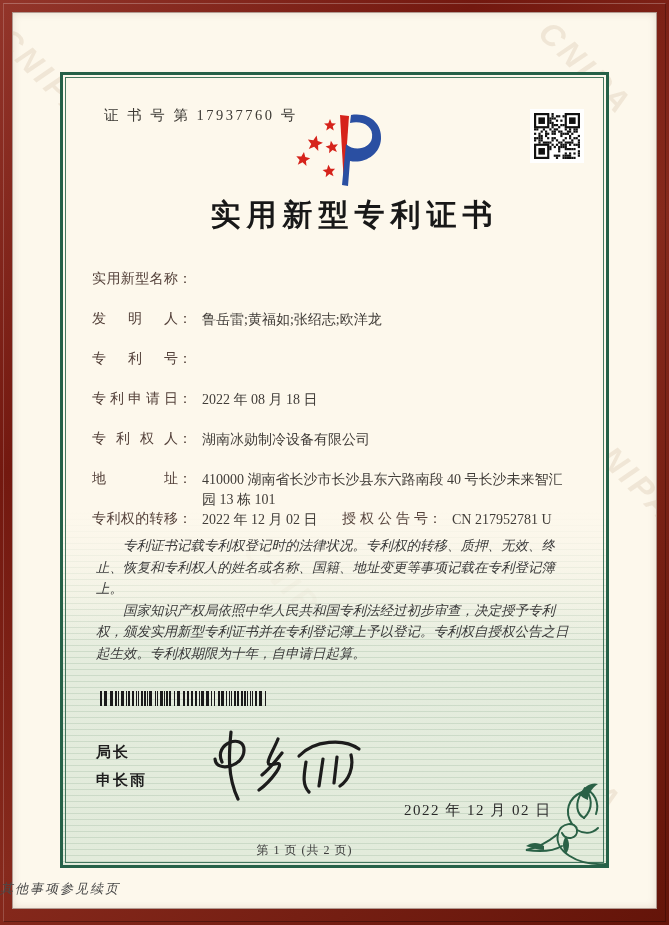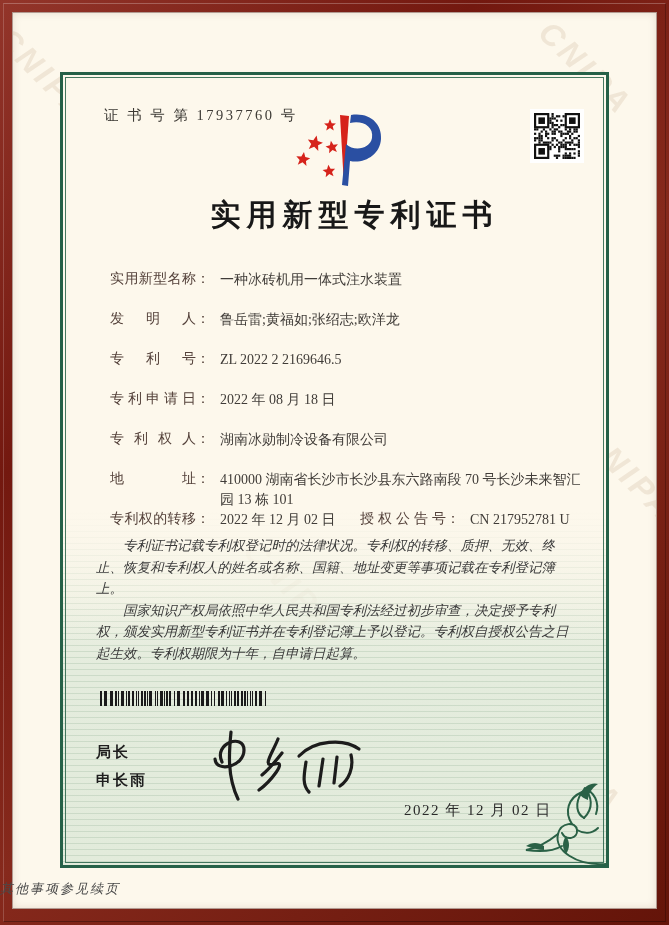--- a/index.html
+++ b/index.html
@@ -67,21 +67,21 @@
     position:absolute; left:0; right:0; top:195px;
     text-align:center; font-size:30px; font-weight:bold;
     letter-spacing:6px; color:#181818;padding-left:40px;
   }
 
   .qr-wrap {
     position:absolute; left:530px; top:109px; width:54px; height:54px;
     background:#fff; display:flex; align-items:center; justify-content:center;
   }
 
-  .fields { position:absolute; left:110px; top:270px; width:484px; font-size:14px; }
+  .fields { position:absolute; left:92px; top:270px; width:484px; font-size:14px; }
   .frow { display:flex; align-items:flex-start; min-height:40px; position:relative; }
   .lbl {
     display:inline-block; width:86px; color:#54413a;
     text-align:justify; text-align-last:justify; flex:0 0 86px;
   }
   .colon { color:#54413a; flex:0 0 auto; }
   .val { margin-left:10px; color:#403c38; line-height:20px; flex:1; }
   .pair { display:inline-flex; align-items:flex-start; }
   .pair .val { flex:0 1 auto; }
   .pair2 { position:absolute; left:250px; top:0; }
@@ -297,46 +297,44 @@
         <rect x="4.380952380952381" y="35.04761904761905" width="6.571428571428572" height="6.571428571428572" fill="#111"></rect>
       </svg>
   </div>
 
   <div class="title serif">实用新型专利证书</div>
 
   <div class="fields">
     <div class="frow">
       <span class="lbl">实用新型名称</span>
         <span class="colon">：</span>
-      <span class="val">一种冰砖机用一体式注水装置</span>
     </div>
     <div class="frow">
       <span class="lbl">发明人</span>
         <span class="colon">：</span>
       <span class="val">鲁岳雷;黄福如;张绍志;欧洋龙</span>
     </div>
     <div class="frow">
       <span class="lbl">专利号</span>
         <span class="colon">：</span>
-      <span class="val">ZL 2022 2 2169646.5</span>
     </div>
     <div class="frow">
       <span class="lbl">专利申请日</span>
         <span class="colon">：</span>
       <span class="val">2022 年 08 月 18 日</span>
     </div>
     <div class="frow">
       <span class="lbl">专利权人</span>
         <span class="colon">：</span>
       <span class="val">湖南冰勋制冷设备有限公司</span>
     </div>
     <div class="frow">
       <span class="lbl">地址</span>
         <span class="colon">：</span>
-      <span class="val">410000 湖南省长沙市长沙县东六路南段 70 号长沙未来智汇园 13 栋 101</span>
+      <span class="val">410000 湖南省长沙市长沙县东六路南段 40 号长沙未来智汇园 13 栋 101</span>
     </div>
     <div class="frow">
       <span class="pair">
         <span class="lbl">专利权的转移</span>
           <span class="colon">：</span>
         <span class="val">2022 年 12 月 02 日</span>
       </span>
       <span class="pair pair2">
         <span class="lbl">授权公告号</span>
           <span class="colon">：</span>
@@ -413,20 +411,21 @@
       <path d="M84,27 C77,36 70,44 64,49"></path>
       <path d="M101,30 C116,14 146,12 161,23"></path>
       <path d="M108,36 C106,49 104,59 111,66"></path>
       <path d="M125,33 L121,60"></path>
       <path d="M139,31 L136,57"></path>
       <path d="M153,29 C156,41 151,54 142,60"></path>
     </svg>
   </div>
 
   <div class="issue-date">2022 年 12 月 02 日</div>
+  <div class="page-info">第 1 页 (共 2 页)</div>
   <div class="footer-note">其他事项参见续页</div>
 
   <div class="corner-flourish">
     <svg width="95" height="95" viewBox="0 0 95 95" fill="none" stroke="#2a6146" stroke-width="2" stroke-linecap="round">
       <path d="M92,92 C62,94 40,78 44,62 C47,50 62,49 63,58 C64,67 52,69 48,61"></path>
       <path d="M58,52 C50,40 54,26 68,20 C60,32 63,42 70,46"></path>
       <path d="M70,46 C80,36 78,24 70,16 C80,20 86,30 82,42"></path>
       <path d="M44,62 C34,70 24,76 12,78 C26,80 38,80 48,74"></path>
       <path d="M63,58 C70,62 78,62 84,56"></path>
       <path fill="#2a6146" stroke="none" d="M66,22 C70,14 78,10 84,12 C78,16 74,22 74,28 C70,26 67,25 66,22 Z"></path>

